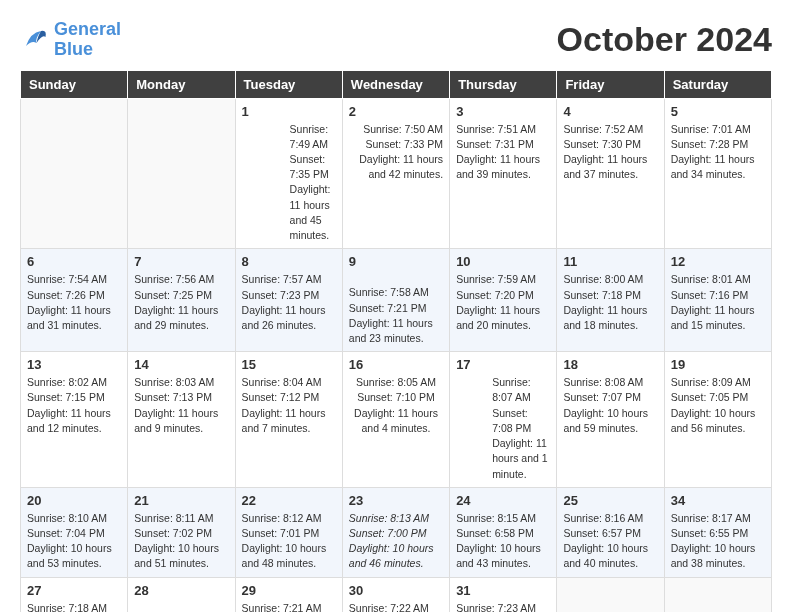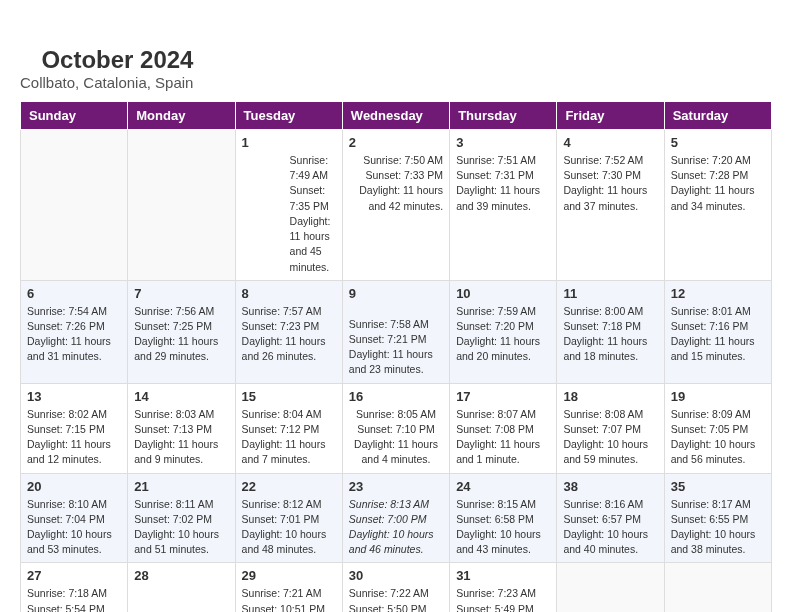--- a/index.html
+++ b/index.html
@@ -31,36 +31,35 @@
       color: #4a90d9;
     }
     .logo-bird {
       width: 30px;
       height: 30px;
     }
     .title-section {
       text-align: right;
     }
     .month-title {
-      font-size: 24px;
+      font-size: 34px;
       font-weight: bold;
       color: #333;
-      margin-top: 26px;
     }
     .subtitle {
       font-size: 15px;
       color: #555;
     }
     table {
       width: 100%;
       border-collapse: collapse;
       table-layout: fixed;
     }
     th {
-      background-color: #701a75;
+      background-color: #404040;
       color: #fff;
       text-align: left;
       padding: 6px 8px;
       font-size: 13px;
       font-weight: bold;
       border: 1px solid #fff;
     }
     td {
       vertical-align: top;
       padding: 5px 6px;
@@ -91,23 +90,32 @@
       background: #f2f6fc;
     }
     td.empty {
       background: #f9f9f9 !important;
     }
   </style>
 </head>
 <body>
 
 <div class="header">
+  <div class="logo">
+    <svg class="logo-bird" viewBox="0 0 40 40">
+      <path d="M8 28 Q14 10 28 8 Q20 18 22 24 Q16 20 8 28Z" fill="#4a90d9"></path>
+      <path d="M28 8 Q36 6 34 16 Q30 12 22 24 Q24 14 28 8Z" fill="#2a5fa0"></path>
+    </svg>
+    <div class="logo-text">
+      <div><span>General</span></div>
+      <div><span style="color:#4a90d9">Blue</span></div>
+    </div>
+  </div>
   <div class="title-section">
     <div class="month-title">October 2024</div>
-    <div class="subtitle">Collbato, Catalonia, Spain</div>
   </div>
 </div>
 
 <table>
   <thead>
     <tr>
 
     <th>Sunday</th>
         <th>Monday</th>
         <th>Tuesday</th>
@@ -141,21 +149,21 @@
 Daylight: 11 hours and 39 minutes.</div>
         </td>
         <td>
           <span class="day-number">4</span>
           <div class="day-info" style="white-space: pre-line;">Sunrise: 7:52 AM
 Sunset: 7:30 PM
 Daylight: 11 hours and 37 minutes.</div>
         </td>
         <td>
           <span class="day-number">5</span>
-          <div class="day-info" style="white-space: pre-line;">Sunrise: 7:20 AM
+          <div class="day-info" style="white-space: pre-line;">Sunrise: 7:01 AM
 Sunset: 7:28 PM
 Daylight: 11 hours and 34 minutes.</div>
         </td>
       </tr>
       <tr>
         <td>
           <span class="day-number">6</span>
           <div class="day-info" style="white-space: pre-line;">Sunrise: 7:54 AM
 Sunset: 7:26 PM
 Daylight: 11 hours and 31 minutes.</div>
@@ -217,21 +225,21 @@
 Daylight: 11 hours and 7 minutes.</div>
         </td>
         <td>
           <span class="day-number">16</span>
           <div class="day-info" style="white-space: pre-line; text-align: center;">Sunrise: 8:05 AM
 Sunset: 7:10 PM
 Daylight: 11 hours and 4 minutes.</div>
         </td>
         <td>
           <span class="day-number">17</span>
-          <div class="day-info" style="white-space: pre-line;">Sunrise: 8:07 AM
+          <div class="day-info" style="white-space: pre-line; margin-left: 36px;">Sunrise: 8:07 AM
 Sunset: 7:08 PM
 Daylight: 11 hours and 1 minute.</div>
         </td>
         <td>
           <span class="day-number">18</span>
           <div class="day-info" style="white-space: pre-line;">Sunrise: 8:08 AM
 Sunset: 7:07 PM
 Daylight: 10 hours and 59 minutes.</div>
         </td>
         <td>
@@ -266,27 +274,27 @@
 Sunset: 7:00 PM
 Daylight: 10 hours and 46 minutes.</div>
         </td>
         <td>
           <span class="day-number">24</span>
           <div class="day-info" style="white-space: pre-line;">Sunrise: 8:15 AM
 Sunset: 6:58 PM
 Daylight: 10 hours and 43 minutes.</div>
         </td>
         <td>
-          <span class="day-number">38</span>
+          <span class="day-number">25</span>
           <div class="day-info" style="white-space: pre-line;">Sunrise: 8:16 AM
 Sunset: 6:57 PM
 Daylight: 10 hours and 40 minutes.</div>
         </td>
         <td>
-          <span class="day-number">35</span>
+          <span class="day-number">34</span>
           <div class="day-info" style="white-space: pre-line;">Sunrise: 8:17 AM
 Sunset: 6:55 PM
 Daylight: 10 hours and 38 minutes.</div>
         </td>
       </tr>
       <tr>
         <td>
           <span class="day-number">27</span>
           <div class="day-info" style="white-space: pre-line;">Sunrise: 7:18 AM
 Sunset: 5:54 PM

